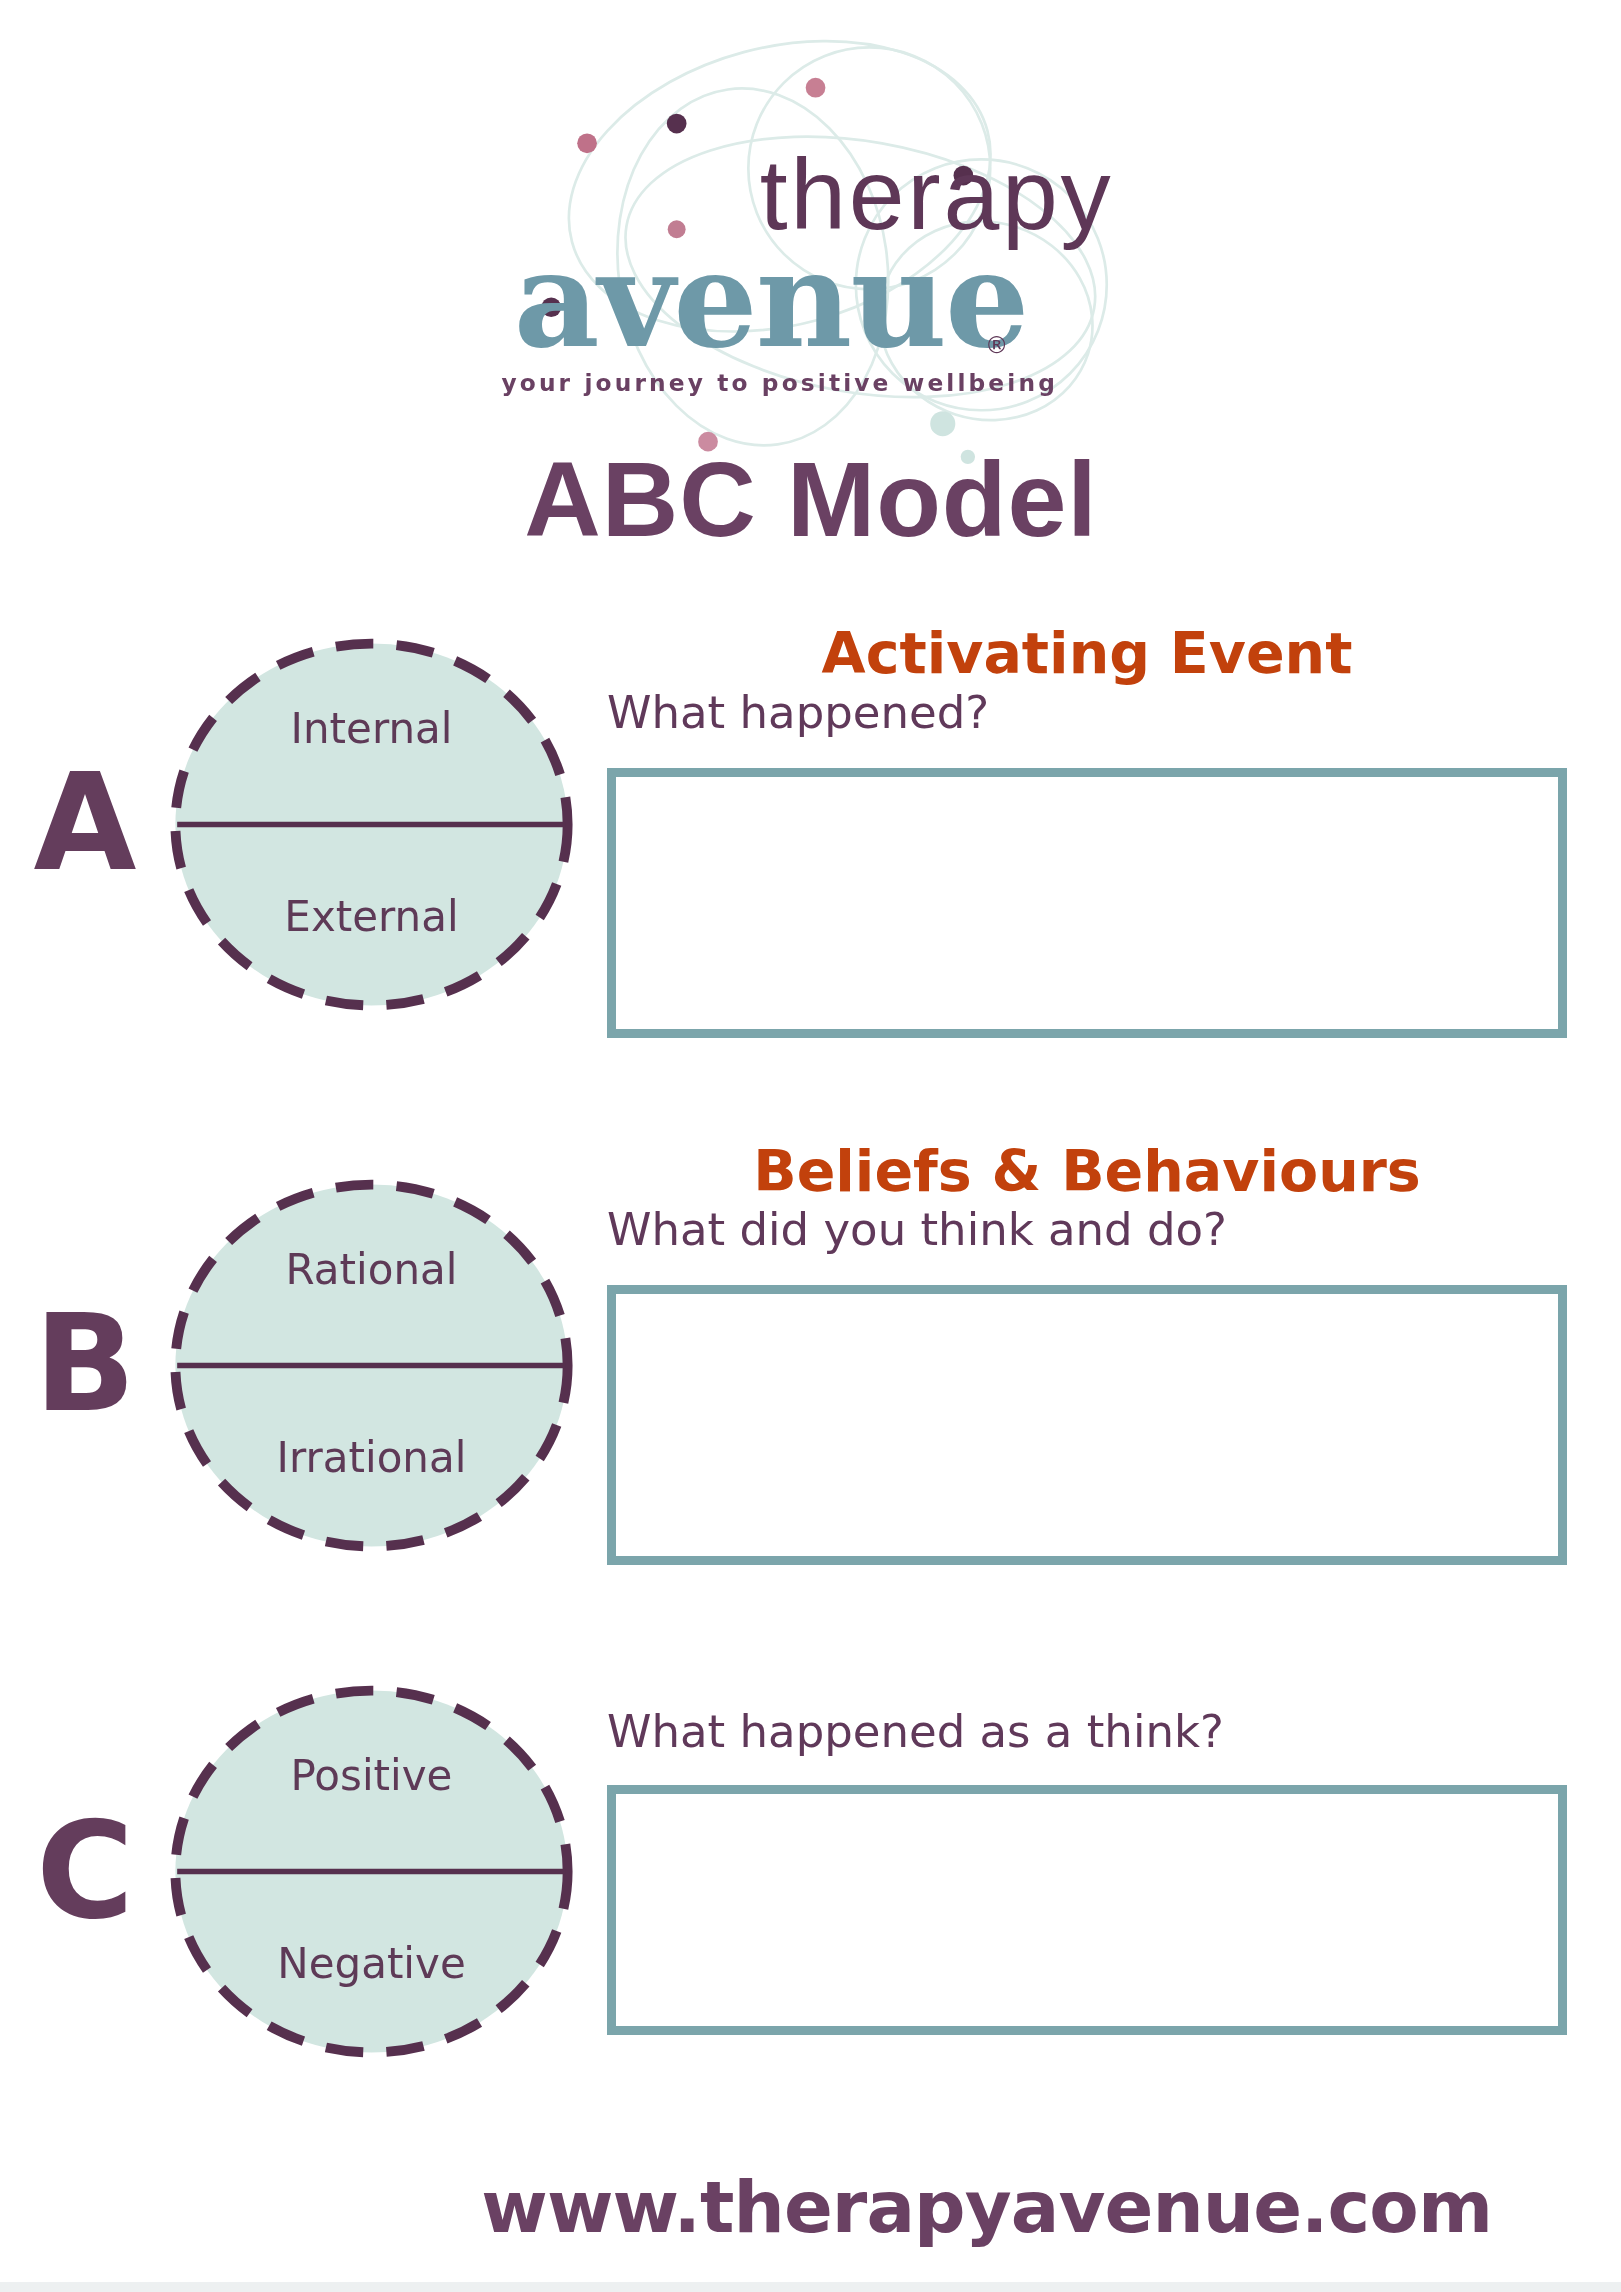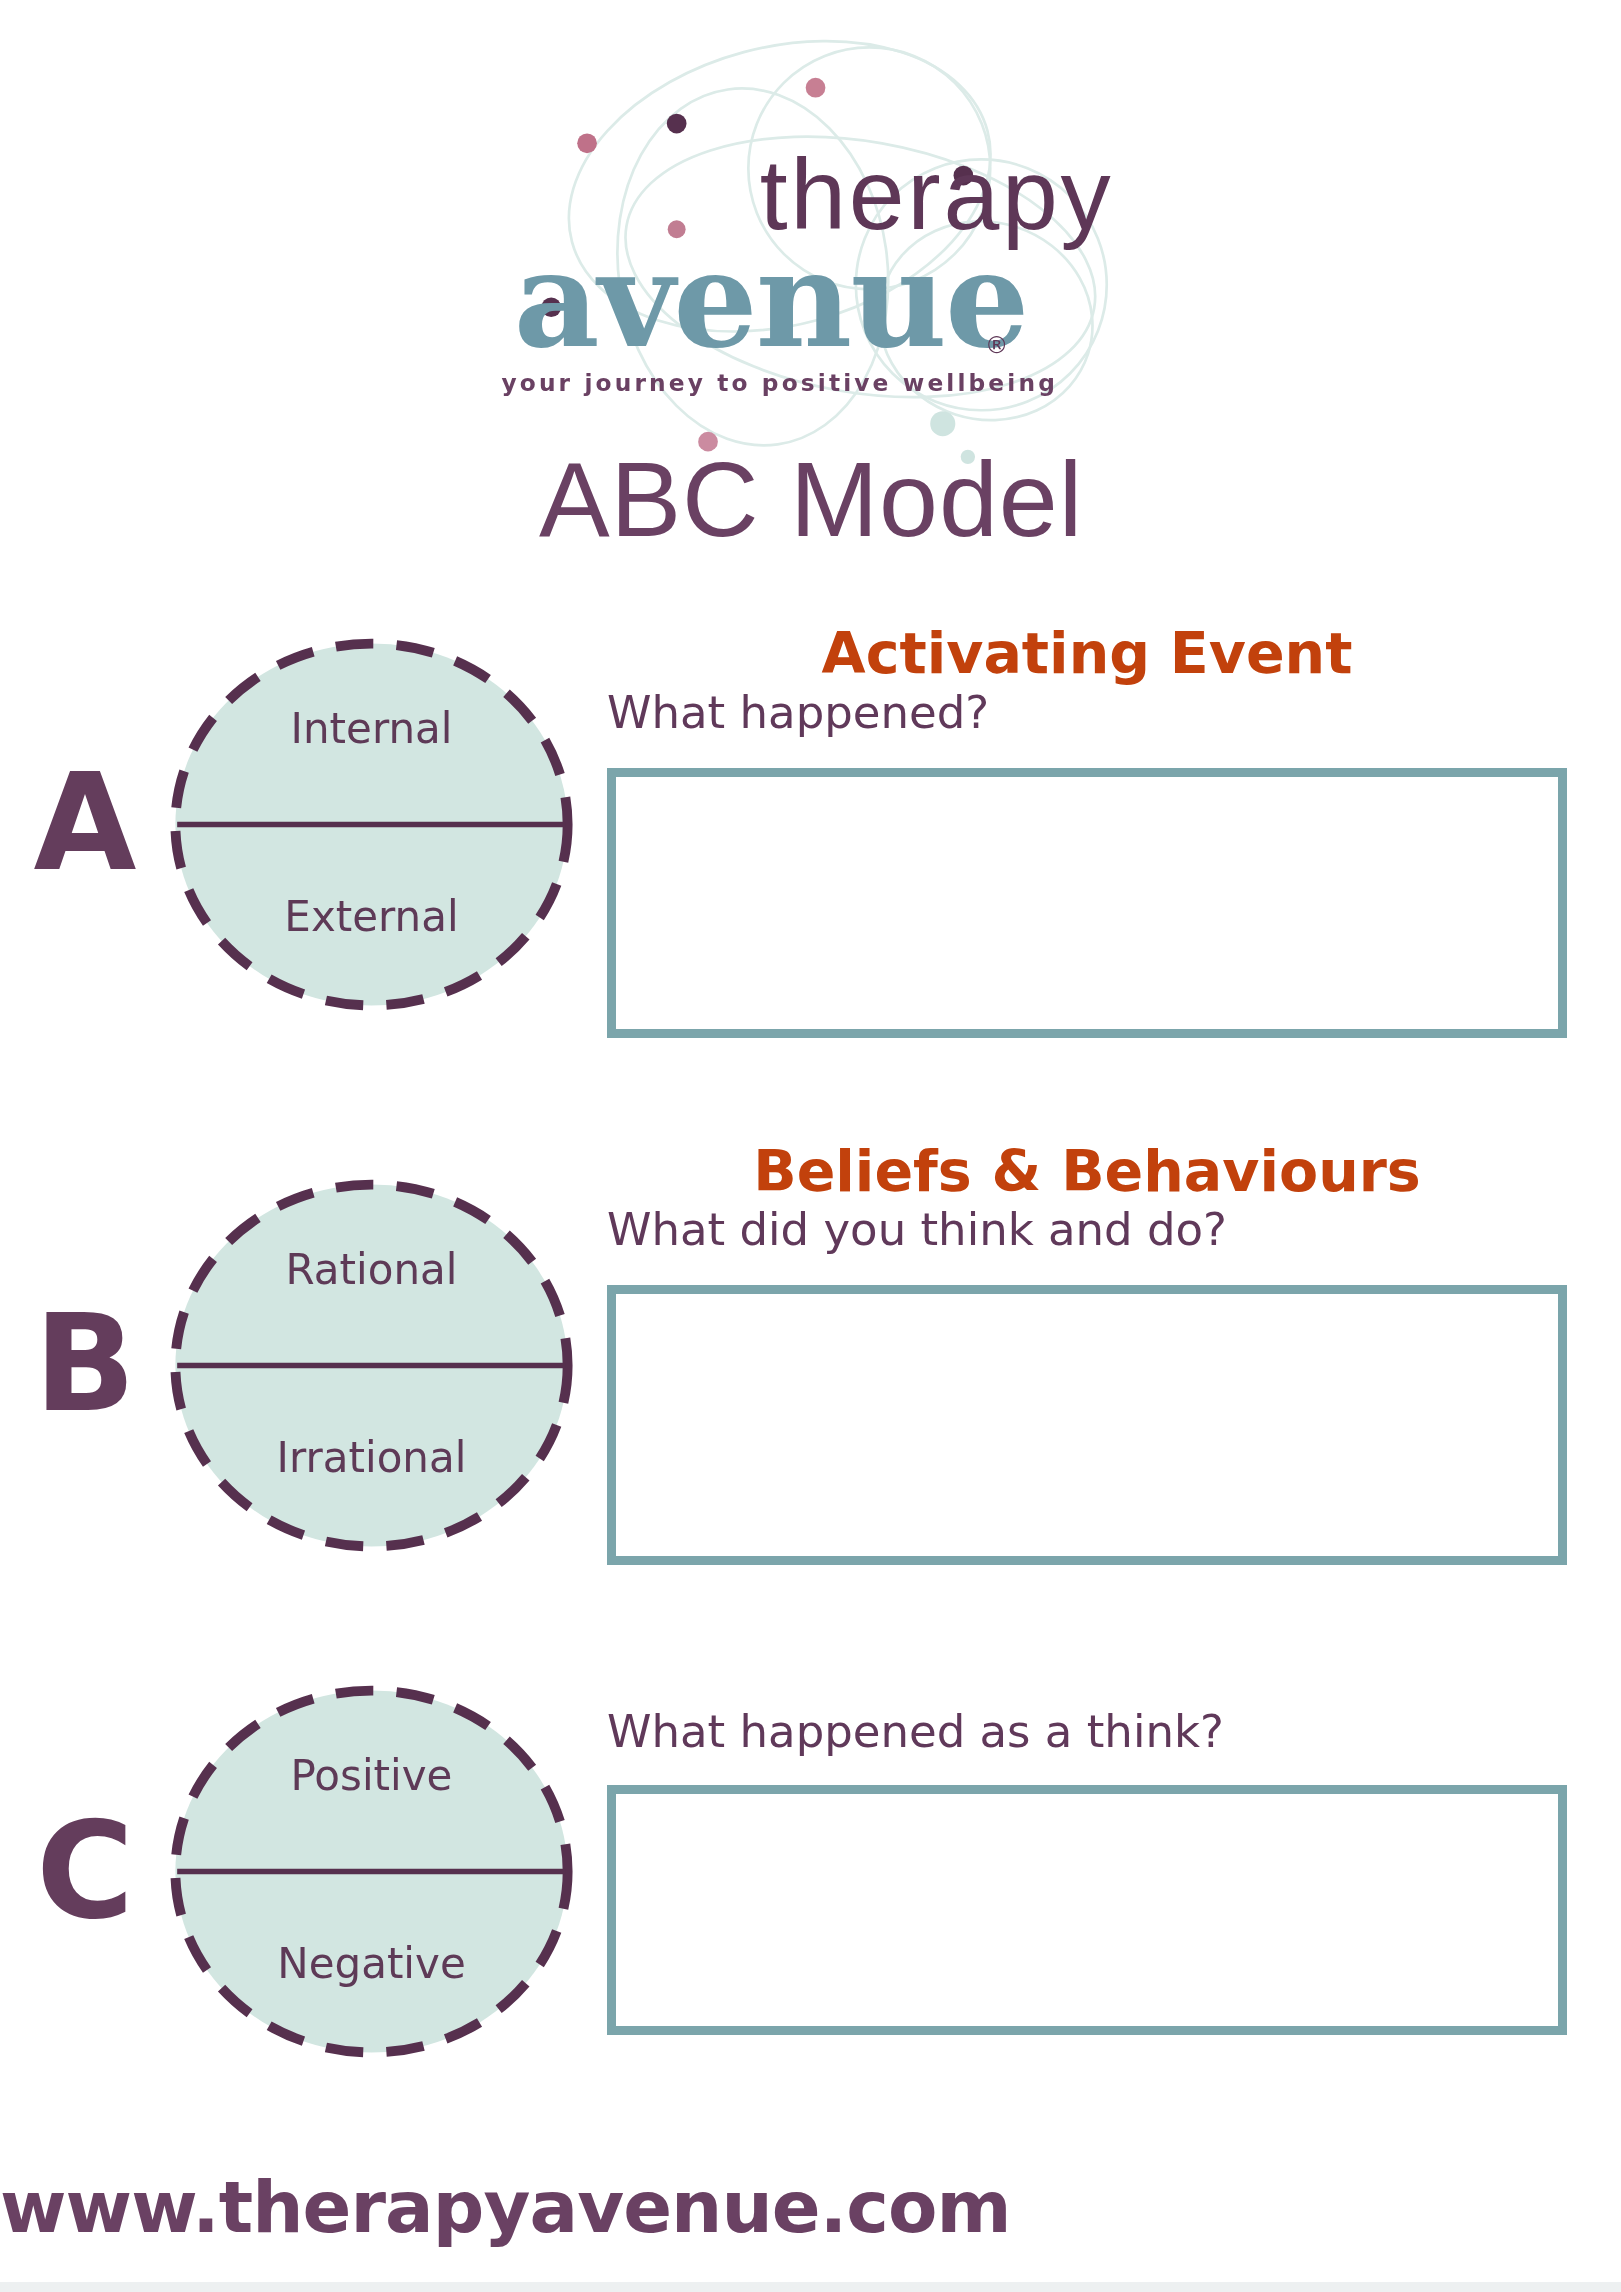--- a/index.html
+++ b/index.html
@@ -14,21 +14,21 @@
 
   
   #logo{left:484px;top:25px;width:681px;height:448px;}
 
   
   .page-title{
     left:0;top:446px;width:1622px;
     text-align:center;
     font-family:"Liberation Sans", sans-serif;
     font-size:106px;line-height:1.0;
-    font-weight:400;
+    font-weight:700;
     color:#6a4163;
     letter-spacing:0.9px;
   }
 
   
   .big-letter{
     left:27px;width:116px;
     text-align:center;
     font-size:133px;line-height:1.0;font-weight:700;
     color:#643d5c;
@@ -60,24 +60,25 @@
   .answer-box{
     left:607px;width:960px;
     box-sizing:border-box;
     border:9px solid #7ba5ab;
     background:#ffffff;
   }
 
   
   .footer-url{
     left:0;top:2171px;width:1472px;
-    text-align:left;
+    text-align:right;
     font-size:72px;line-height:1.0;font-weight:700;
     color:#6a4163;
     letter-spacing:-0.9px;
+    padding-left:20px;
   }
   .bottom-strip{
     left:0;top:2282px;width:1622px;height:10.7px;
     background:#edf0f1;
   }
 </style>
 </head>
 <body>
 
 <div id="page">

